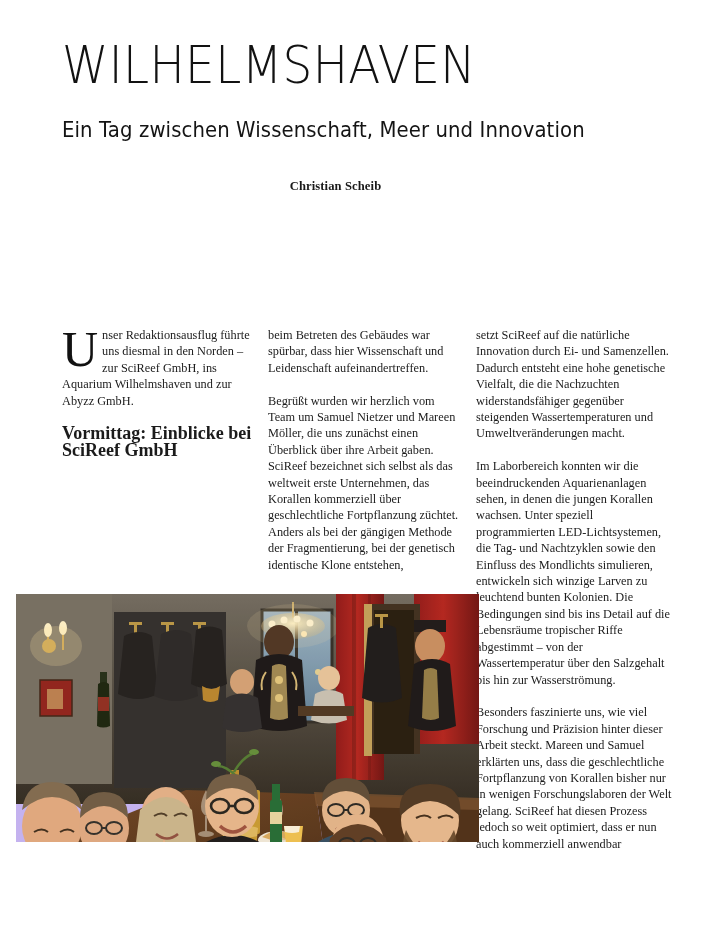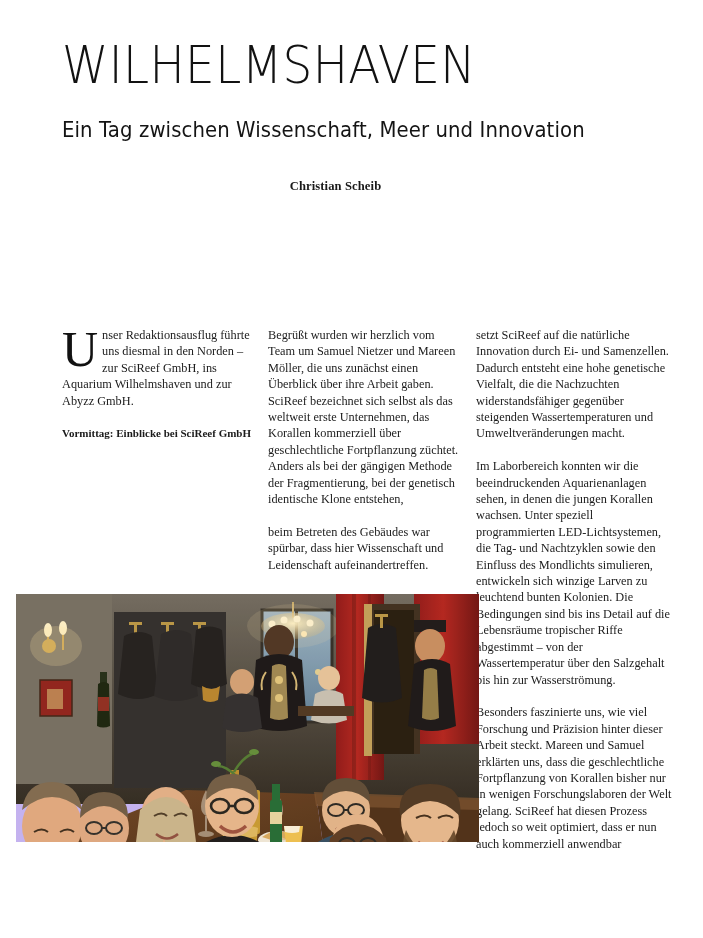--- a/index.html
+++ b/index.html
@@ -77,21 +77,21 @@
   #col-2 { left: 268px; width: 196px; }
   #col-3 { left: 476px; width: 196px; }
 
   .column p {
     margin: 0 0 16.4px 0;
   }
   .column p:last-child { margin-bottom: 0; }
 
   p.subhead {
     font-weight: bold;
-    font-size: 11px;
+    font-size: 18px;
     line-height: 16.4px;
   }
 
   
   #dropcap {
     float: left;
     font-family: "Liberation Serif", serif;
     font-size: 50px;
     line-height: 40px;
     padding: 1px 4px 0 0;
@@ -120,22 +120,22 @@
   <div id="article-subtitle">Ein Tag zwischen Wissenschaft, Meer und Innovation</div>
   <div id="byline">Christian Scheib</div>
 </div>
 
 <div class="column" id="col-1">
   <p><span id="dropcap">U</span><span>nser Redaktionsausflug führte uns diesmal in den Norden – zur SciReef GmbH, ins Aquarium Wilhelmshaven und zur Abyzz GmbH.</span></p>
   <p class="subhead">Vormittag: Einblicke bei SciReef GmbH</p>
 </div>
 
 <div class="column" id="col-2">
+  <p>beim Betreten des Gebäudes war spürbar, dass hier Wissenschaft und Leidenschaft aufeinandertreffen.</p>
   <p>Begrüßt wurden wir herzlich vom Team um Samuel Nietzer und Mareen Möller, die uns zunächst einen Überblick über ihre Arbeit gaben. SciReef bezeichnet sich selbst als das weltweit erste Unternehmen, das Korallen kommerziell über geschlechtliche Fortpflanzung züchtet. Anders als bei der gängigen Methode der Fragmentierung, bei der genetisch identische Klone entstehen,</p>
-  <p>beim Betreten des Gebäudes war spürbar, dass hier Wissenschaft und Leidenschaft aufeinandertreffen.</p>
 </div>
 
 <div class="column" id="col-3">
   <p>setzt SciReef auf die natürliche Innovation durch Ei- und Samenzellen. Dadurch entsteht eine hohe genetische Vielfalt, die die Nachzuchten widerstandsfähiger gegenüber steigenden Wassertemperaturen und Umweltveränderungen macht.</p>
   <p>Im Laborbereich konnten wir die beeindruckenden Aquarienanlagen sehen, in denen die jungen Korallen wachsen. Unter speziell programmierten LED-Lichtsystemen, die Tag- und Nachtzyklen sowie den Einfluss des Mondlichts simulieren, entwickeln sich winzige Larven zu leuchtend bunten Kolonien. Die Bedingungen sind bis ins Detail auf die Lebensräume tropischer Riffe abgestimmt – von der Wassertemperatur über den Salzgehalt bis hin zur Wasserströmung.</p>
   <p>Besonders faszinierte uns, wie viel Forschung und Präzision hinter dieser Arbeit steckt. Mareen und Samuel erklärten uns, dass die geschlechtliche Fortpflanzung von Korallen bisher nur in wenigen Forschungslaboren der Welt gelang. SciReef hat diesen Prozess jedoch so weit optimiert, dass er nun auch kommerziell anwendbar</p>
 </div>
 
 <div id="photo">
   <svg width="463" height="344" viewBox="0 0 463 344">

